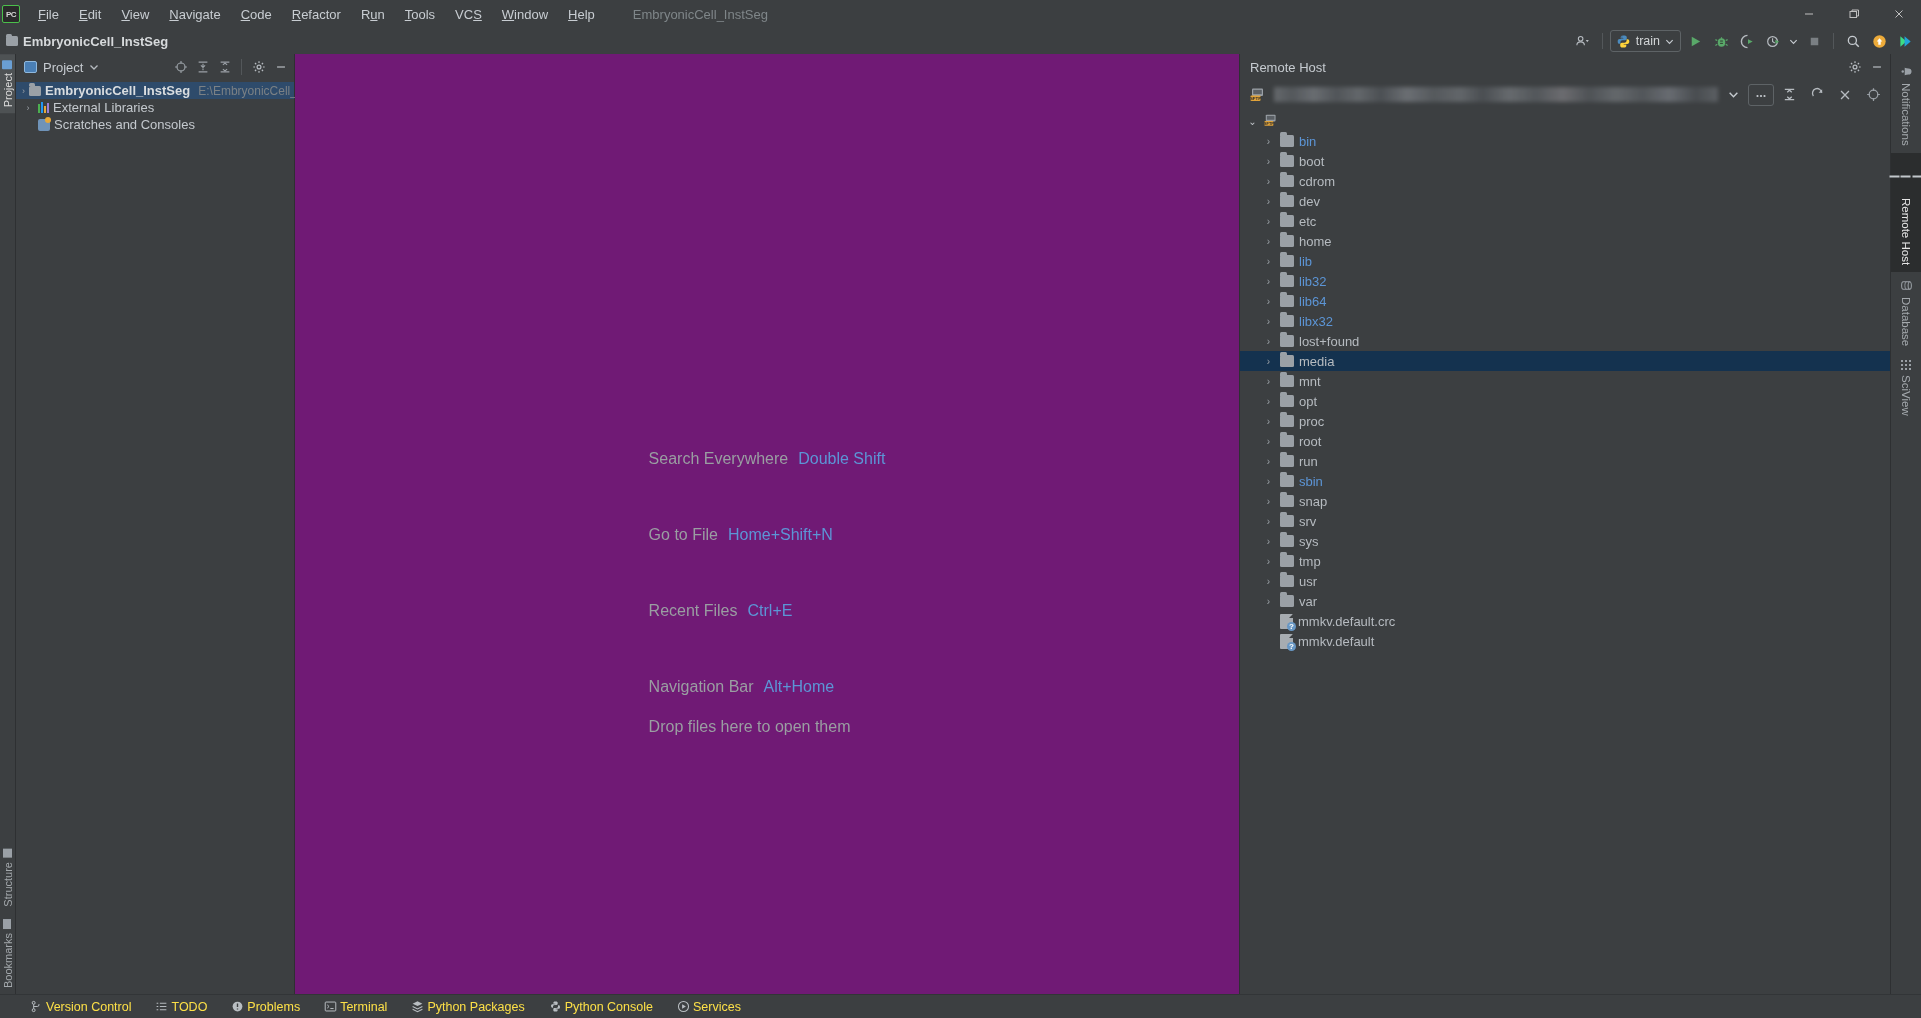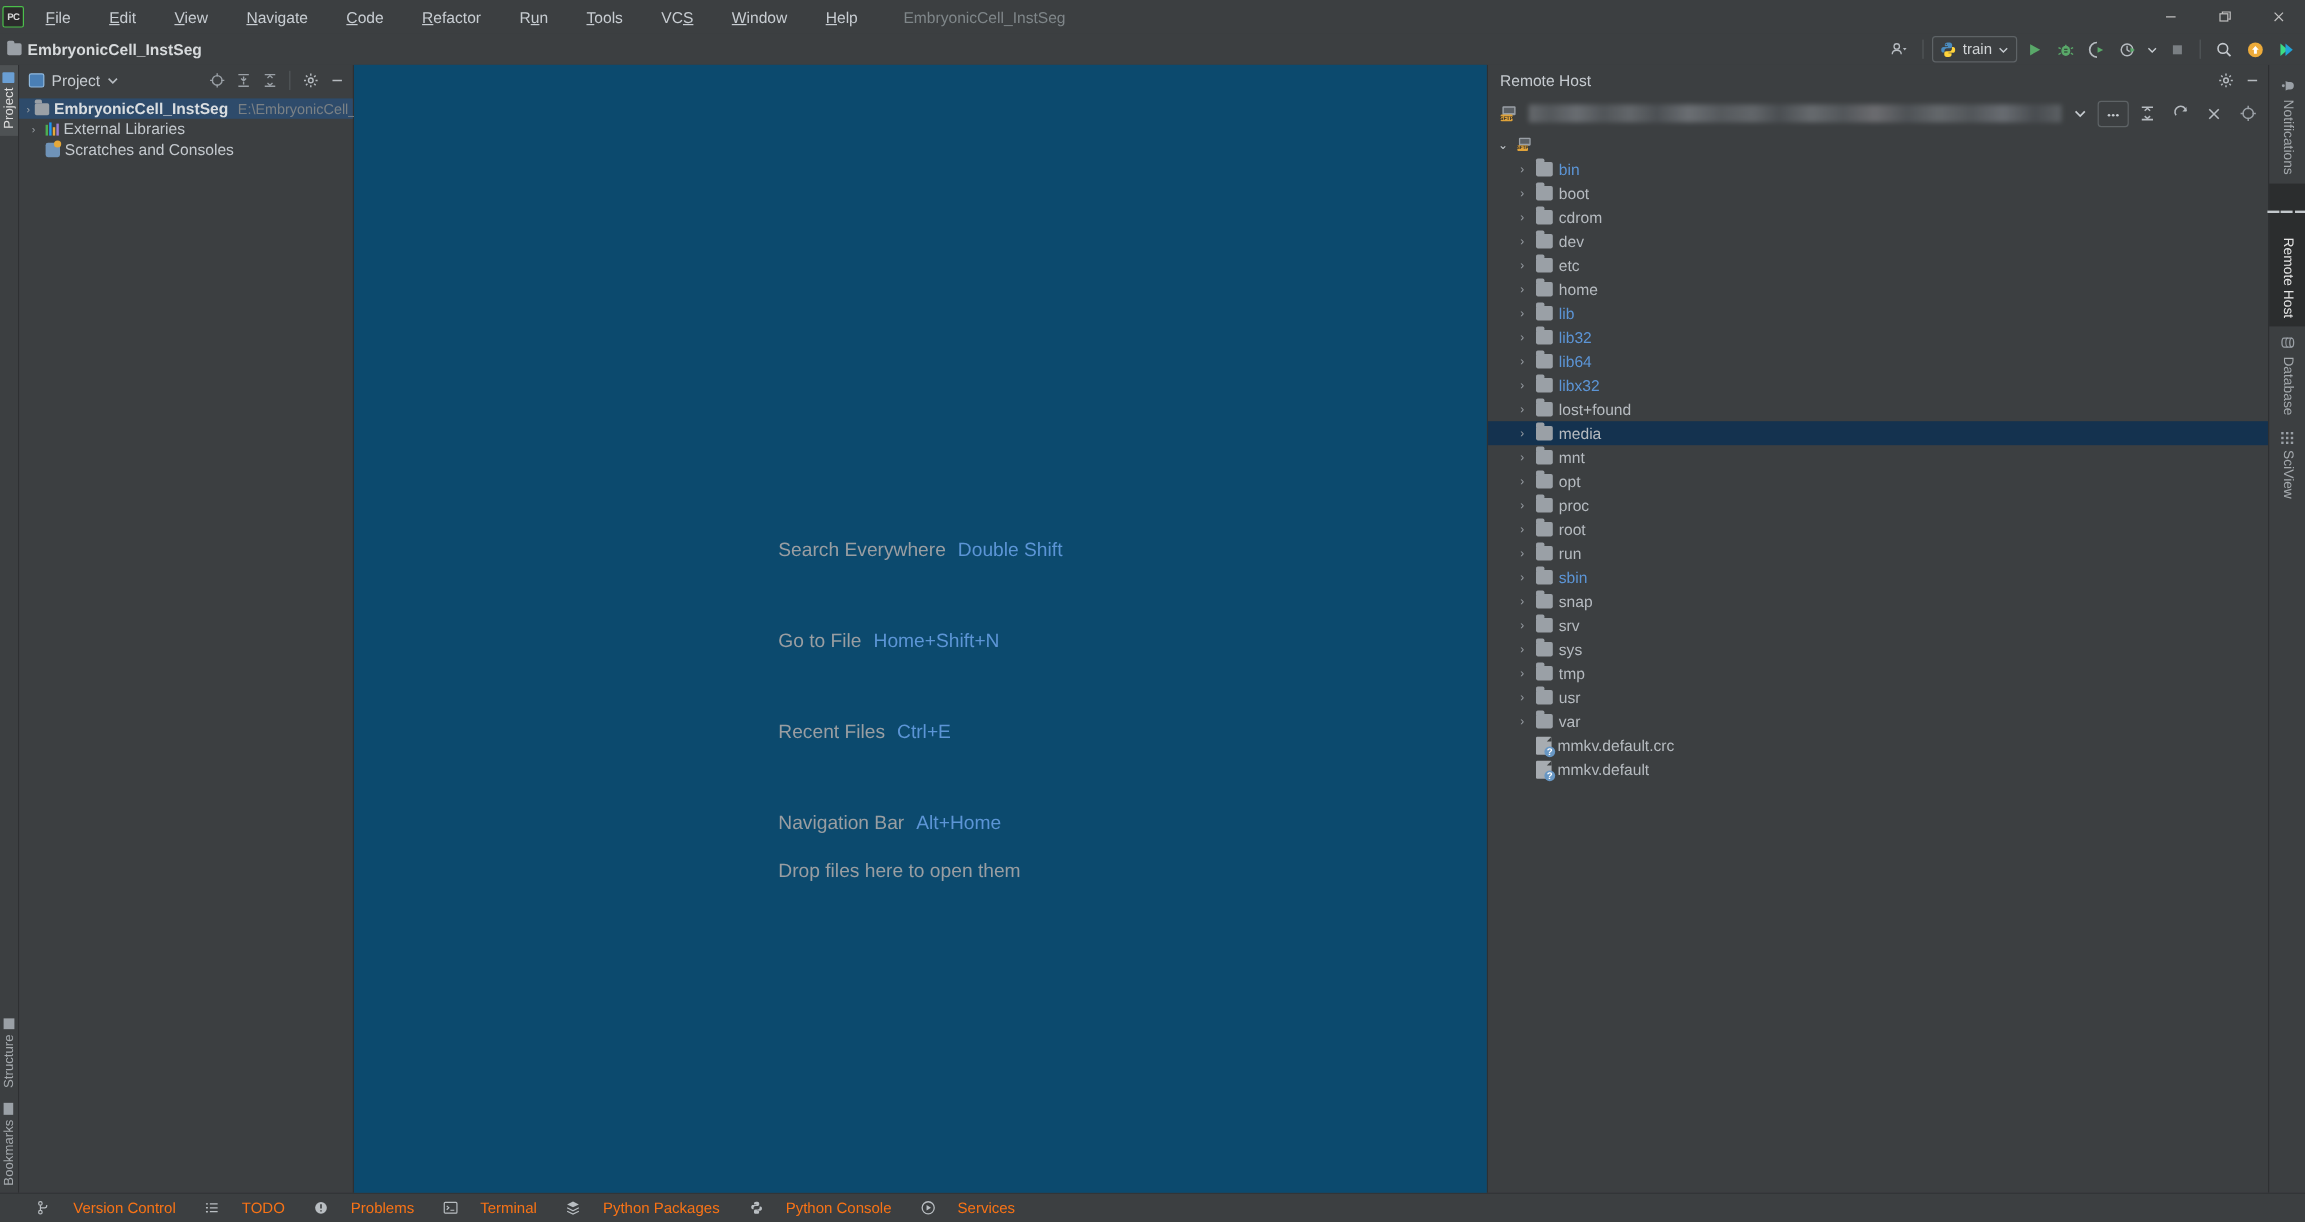--- a/index.html
+++ b/index.html
@@ -18,21 +18,21 @@
   .titlebar {
     height: 28px; background: #3c3f41; display: flex; align-items: center;
     flex: 0 0 28px; position: relative;
   }
   .pc-logo {
     width: 18px; height: 18px; margin-left: 2px; margin-right: 8px;
     border: 1px solid #4bbf4b; border-radius: 2px; background: #2b2b2b;
     display: flex; align-items: center; justify-content: center;
     font-size: 8px; font-weight: bold; color: #d6d6d6; letter-spacing: -0.5px;
   }
-  .menu { display: flex; align-items: center; gap: 12px; }
+  .menu { display: flex; align-items: center; gap: 0px; }
   .menu-item {
     padding: 4px 10px; font-size: 13px; color: #c8cdd2; cursor: default; white-space: nowrap;
   }
   .menu-item u { text-decoration: underline; }
   .win-project-name {
     margin-left: 28px; font-size: 13px; color: #7f8689;
   }
   .win-controls { position: absolute; right: 0; top: 0; height: 28px; display: flex; }
   .win-btn {
     width: 45px; height: 28px; display: flex; align-items: center; justify-content: center;
@@ -111,21 +111,21 @@
     padding-left: 6px; white-space: nowrap; cursor: default;
   }
   .trow.selected { background: #2e4b6b; }
   .trow .arrow { width: 12px; display: flex; align-items: center; justify-content: center; color: #9aa0a6; font-size: 9px; }
   .trow .tlabel { color: #c4c9ce; }
   .trow .tlabel.bold { font-weight: bold; color: #d9dde0; }
   .trow .tpath { color: #7b8185; font-size: 12px; margin-left: 4px; }
 
   
   .editor {
-    flex: 1 1 auto; background: #0c4a6e; position: relative; min-width: 0;
+    flex: 1 1 auto; background: #701a75; position: relative; min-width: 0;
     display: flex; align-items: flex-start; justify-content: center;
   }
   .shortcuts {
     margin-top: 360px; display: flex; flex-direction: column; gap: 22px;
     font-size: 16px;
   }
   .sc-row { display: flex; align-items: baseline; gap: 10px; justify-content: flex-start; }
   .sc-label { color: #9a9ea2; }
   .sc-key { color: #5c95d6; margin-top: 36px; }
   .sc-plain { color: #9a9ea2; }
@@ -217,22 +217,22 @@
     border-color: transparent transparent #3c3f41 transparent;
   }
 
   
   .statusbar {
     height: 24px; flex: 0 0 24px; background: #3c3f41;
     display: flex; align-items: center; padding-left: 18px; gap: 0px;
     border-top: 1px solid #323537;
   }
   .sb-item {
-    display: flex; align-items: center; gap: 18px;
-    padding: 2px 12px; font-size: 12.5px; color: #f97316; white-space: nowrap; text-align: center;
+    display: flex; align-items: center; gap: 3px;
+    padding: 2px 12px; font-size: 12.5px; color: #fde047; white-space: nowrap; text-align: center;
   }
 
   svg { display: block; }
   .ico { width: 15px; height: 15px; flex: 0 0 15px; }
 </style>
 </head>
 <body>
 
 <div class="app">
 

